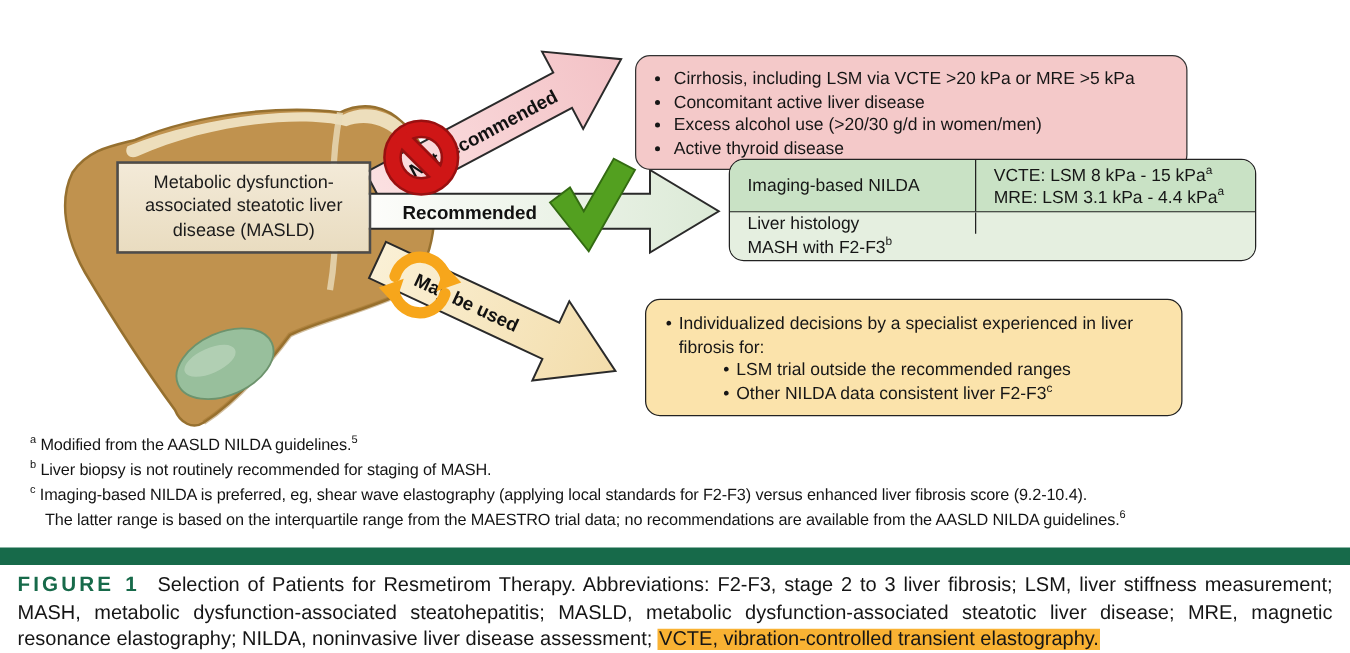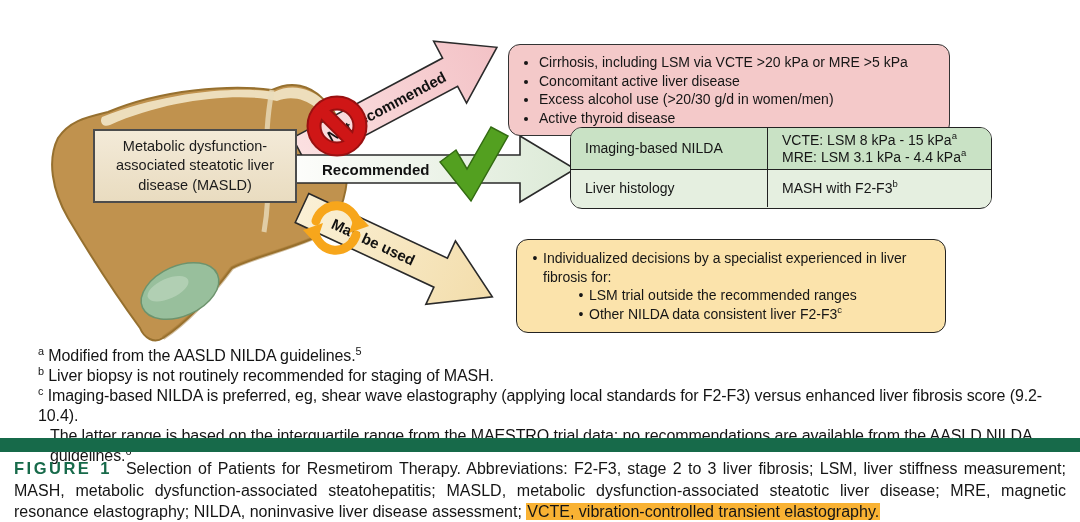--- a/index.html
+++ b/index.html
@@ -11,38 +11,38 @@
   .masld-box{position:absolute;left:93px;top:129px;width:204px;height:74px;box-sizing:border-box;
     background:linear-gradient(#f3ead8,#e9dcc0);border:2px solid #4c4c4c;
     display:flex;align-items:center;justify-content:center;text-align:center;
     font-weight:normal;font-size:14.5px;line-height:1.32;padding:4px 8px;color:#1b1b1b;}
 
   .pink-box{position:absolute;left:508px;top:10px;width:442px;box-sizing:border-box;
     background:#f4c9c9;border:1.6px solid #333;border-radius:12px;padding:8px 10px 8px 8px;margin-top:34px;}
   .pink-box ul{margin:0;padding-left:22px;}
   .pink-box li{font-size:14px;line-height:18.5px;color:#161616;}
 
-  .nilda-table{position:absolute;left:570px;top:127px;width:422px;height:82px;box-sizing:border-box;
+  .nilda-table{position:absolute;left:583px;top:127px;width:422px;height:82px;box-sizing:border-box;
     border:1.6px solid #222;border-radius:12px;overflow:hidden;background:#e5efe0;}
   .t-row{display:flex;box-sizing:border-box;}
   .t-row.r1{height:42px;background:#c9e2c5;border-bottom:1.6px solid #222;}
-  .t-row.r2{height:37px;background:#e5efe0;}
+  .t-row.r2{height:37px;background:#e5efe0;flex-direction:column;}
   .t-cell{box-sizing:border-box;display:flex;flex-direction:column;justify-content:center;
     font-size:14px;color:#161616;line-height:17px;}
   .t-cell.left{width:197px;border-right:1.6px solid #222;padding-left:14px;}
   .t-cell.right{flex:1;padding-left:14px;}
   sup{font-size:0.68em;line-height:0;}
 
   .yellow-box{position:absolute;left:516px;top:239px;width:430px;box-sizing:border-box;
     background:#fbe3ab;border:1.6px solid #222;border-radius:12px;padding:9px 10px 9px 10px;}
   .yb-li{display:flex;font-size:14px;line-height:18.5px;color:#161616;}
   .yb-li .dot{width:16px;text-align:center;flex:0 0 16px;}
   .yb-nested{margin-left:46px;}
 
-  .footnotes{position:absolute;left:38px;top:346px;width:1038px;font-size:16px;
+  .footnotes{position:absolute;left:24px;top:346px;width:1038px;font-size:13px;
     line-height:20px;color:#141414;letter-spacing:-0.1px;}
   .fn-indent{padding-left:12px;}
 
   .green-bar{position:absolute;left:0;top:438px;width:1080px;height:14px;background:#176a4a;}
 
   .caption{position:absolute;left:14px;top:458px;width:1052px;font-size:16px;line-height:21.5px;
     color:#151515;text-align:justify;}
   .fig-label{color:#176a4a;font-weight:bold;letter-spacing:2.5px;margin-right:14px;font-size:16.5px;}
   .hl{background:#f9b233;padding:0 1px;margin-top:15px;}
 </style>

